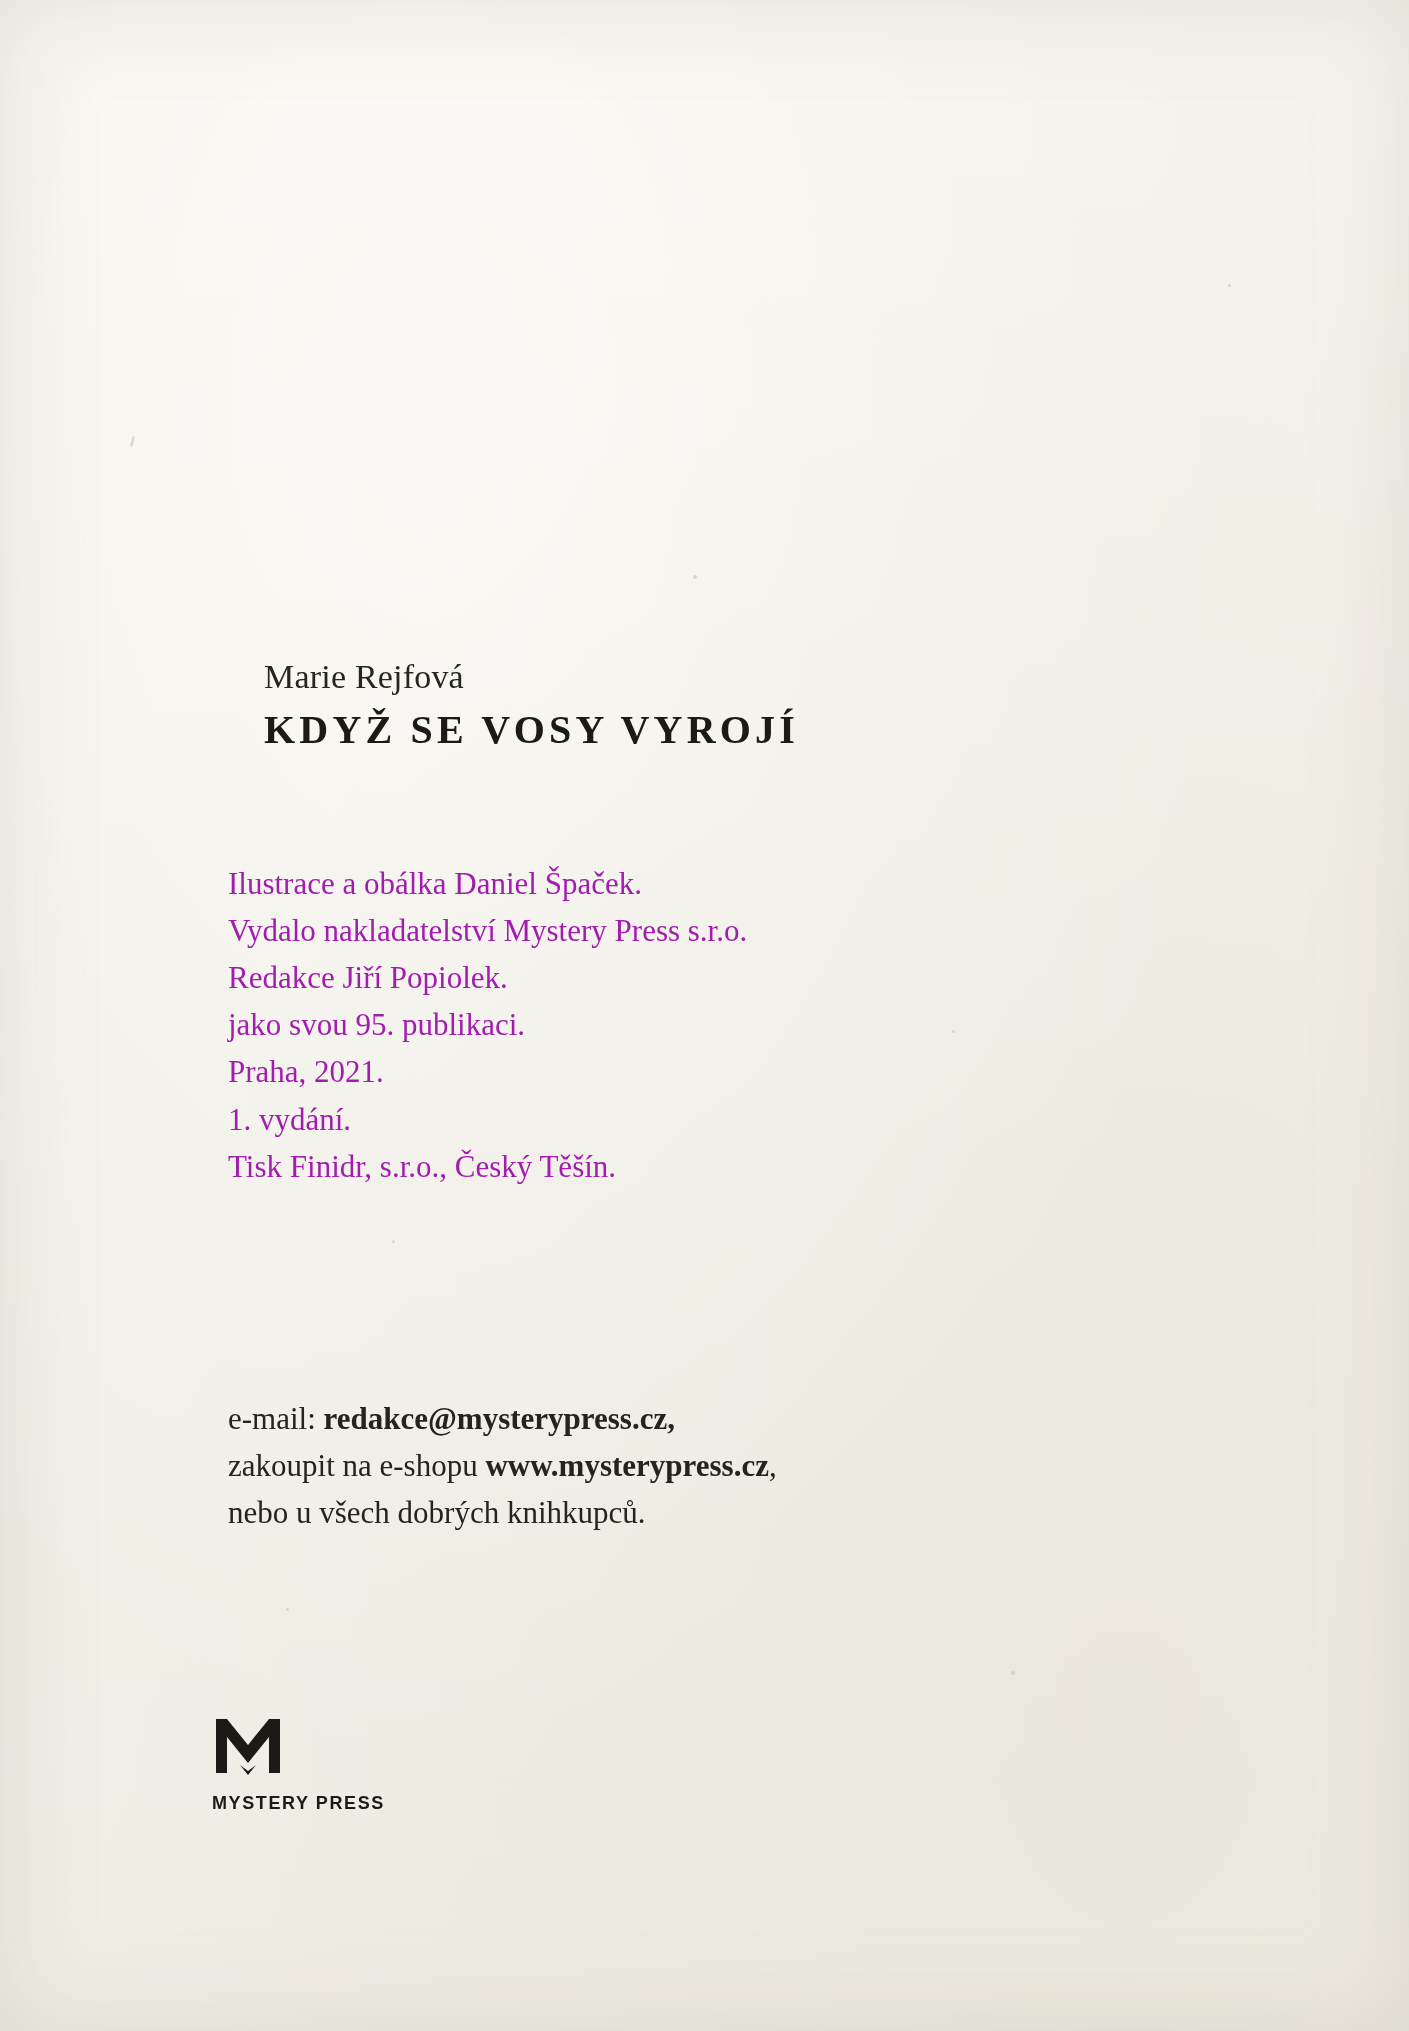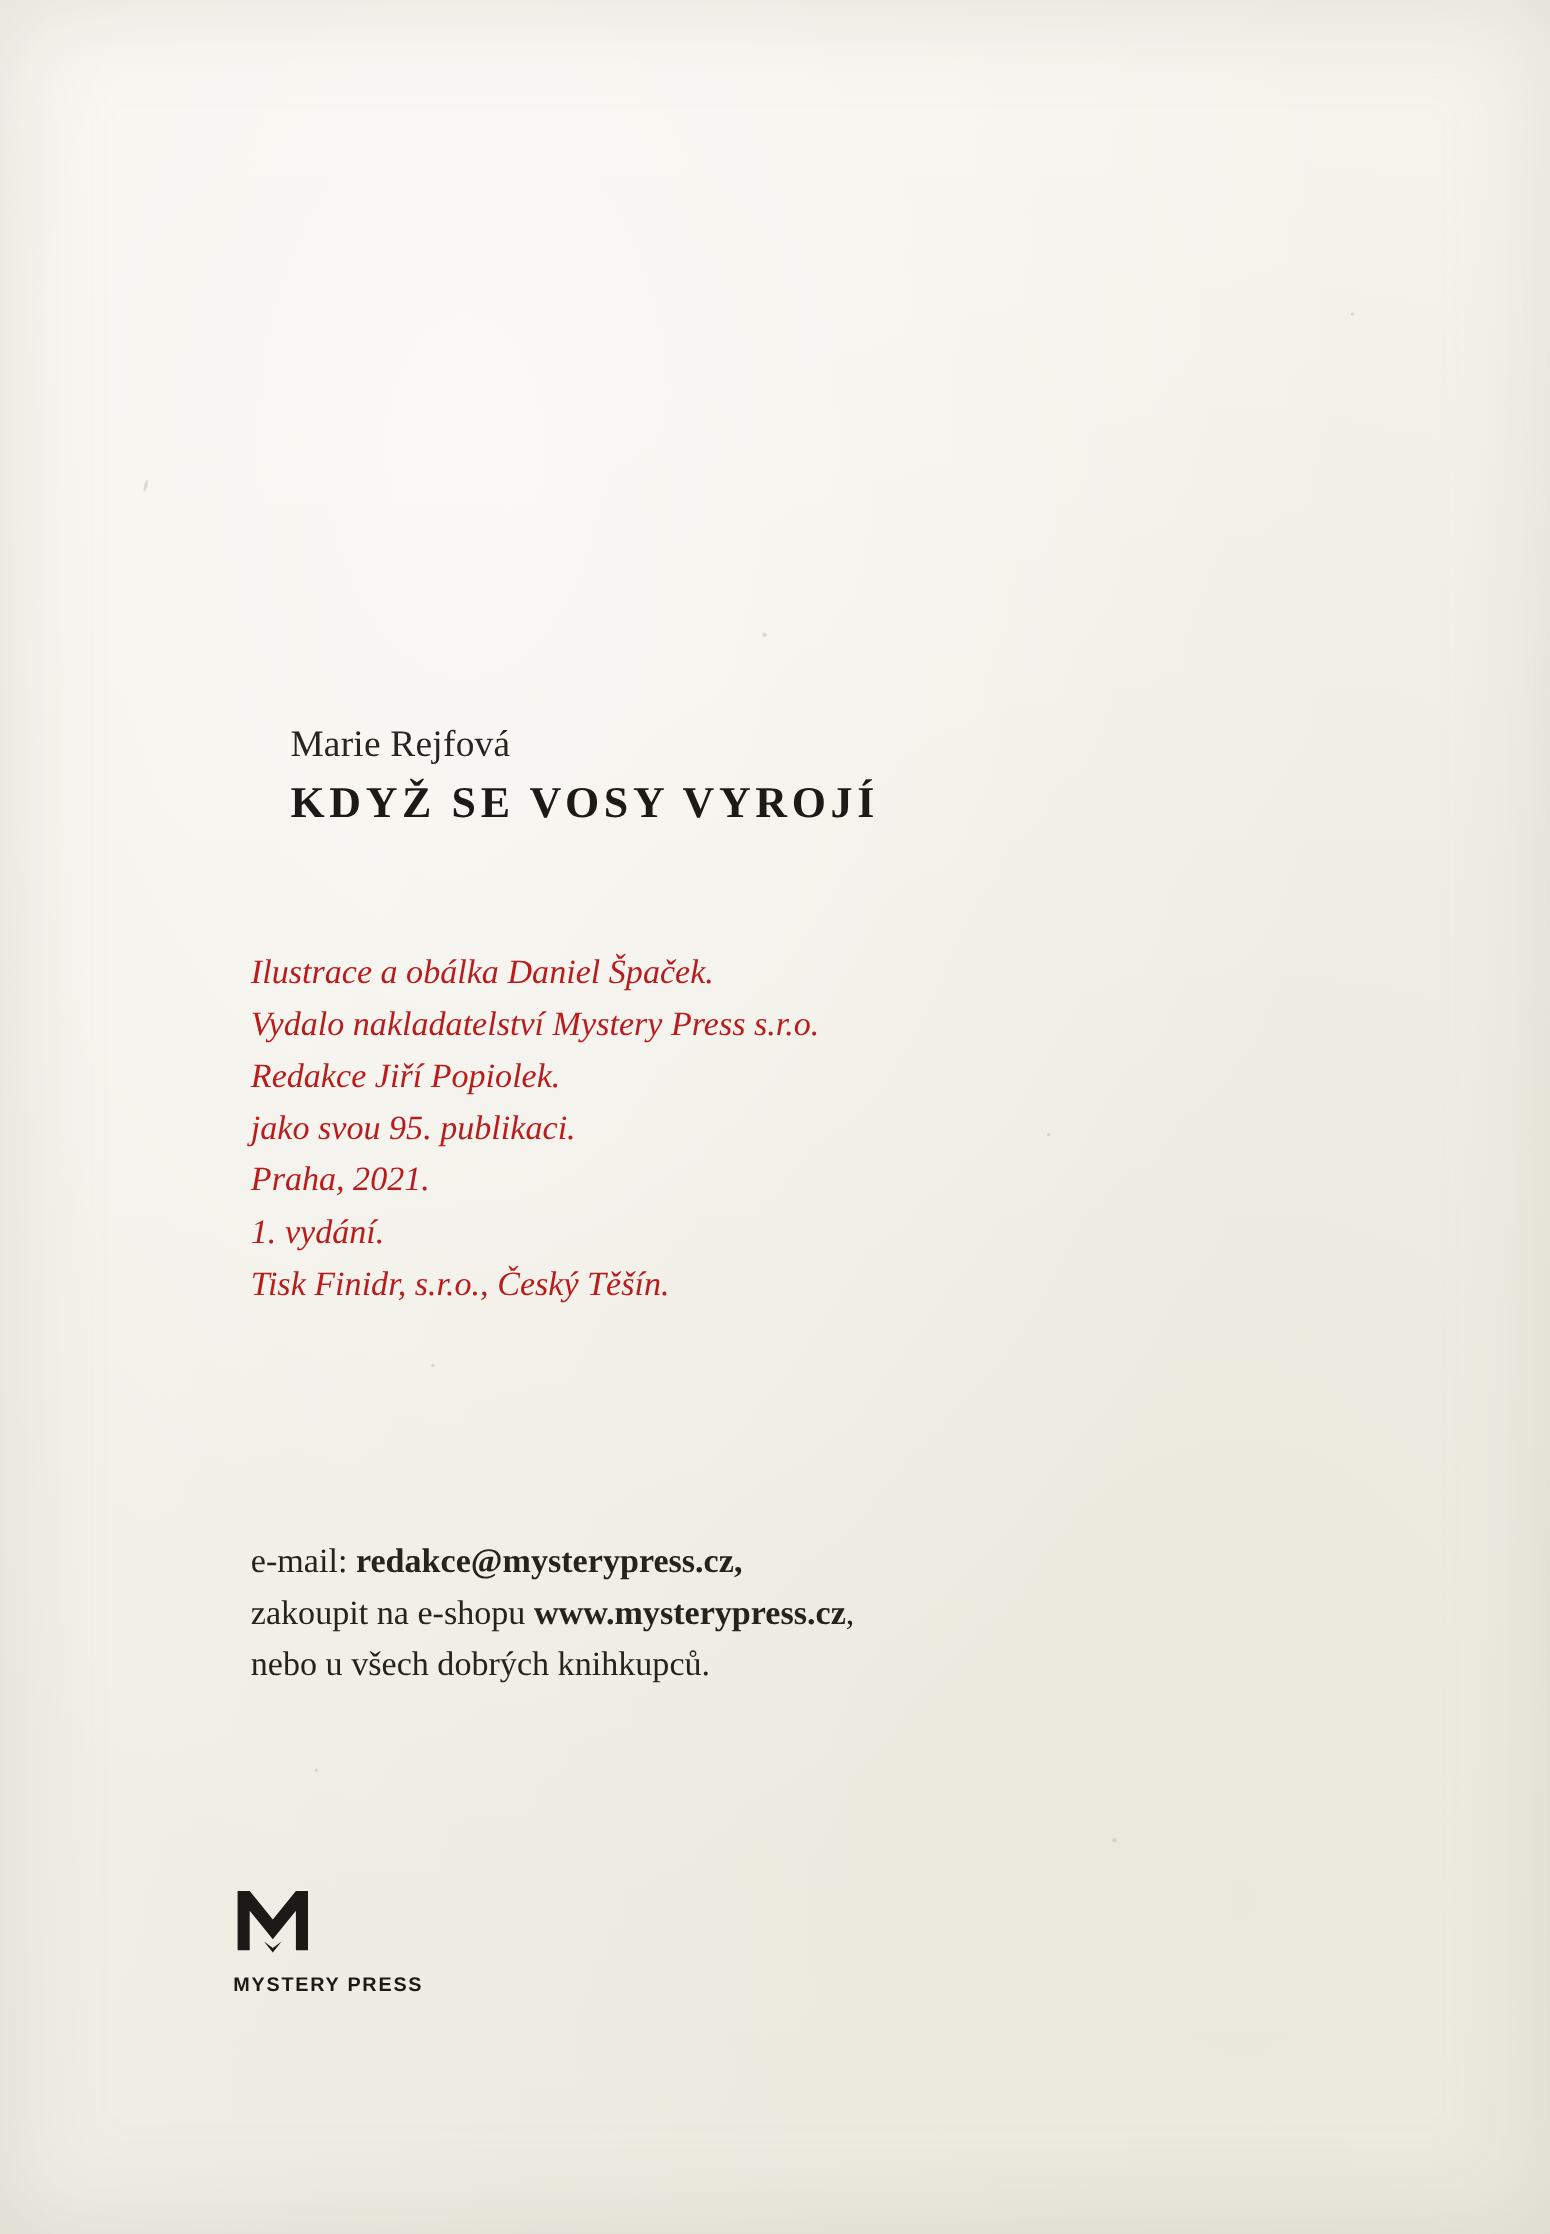--- a/index.html
+++ b/index.html
@@ -64,22 +64,21 @@
     letter-spacing: 4.2px;
     color: #1b1a16;
   }
 
   .imprint-block {
     position: absolute;
     top: 860px;
     left: 0;
     font-size: 31px;
     line-height: 1.52;
-    color: #b91c1c;
-    font-style: italic;
+    color: #a21caf;
   }
   .imprint-block .line {
     white-space: nowrap;
   }
 
   .shop-block {
     position: absolute;
     top: 1395px;
     left: 0;
     font-size: 31px;

